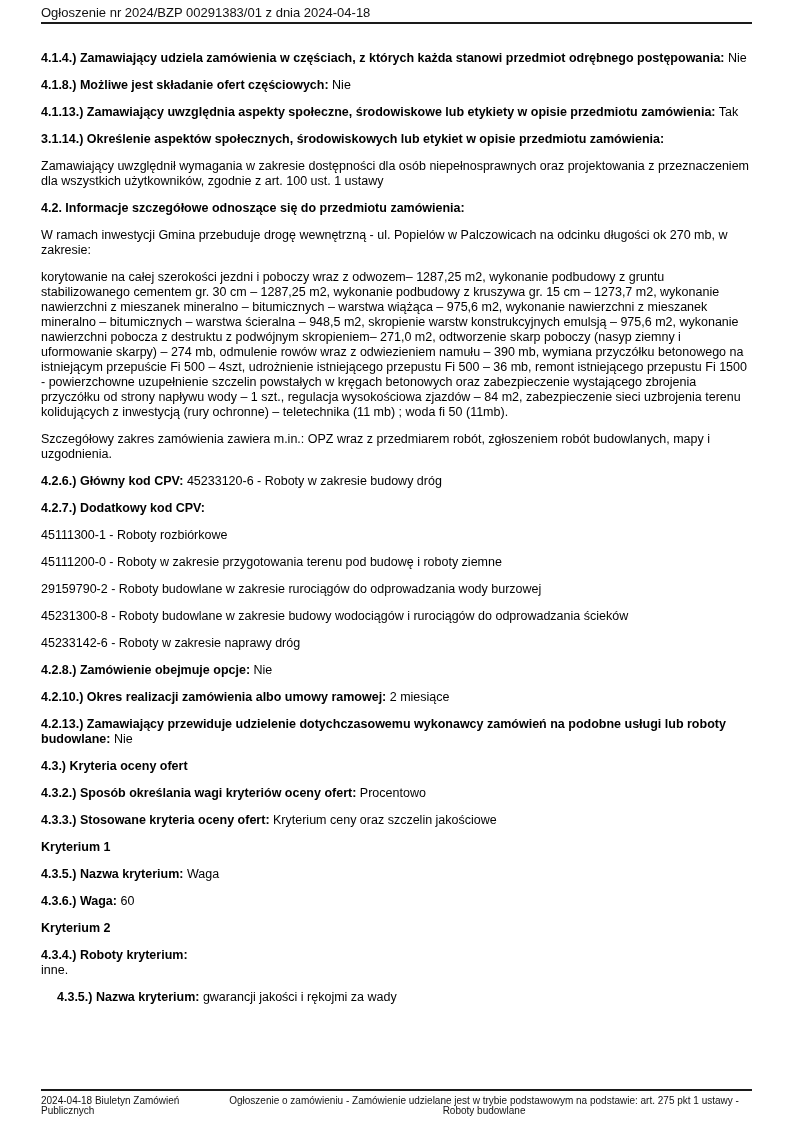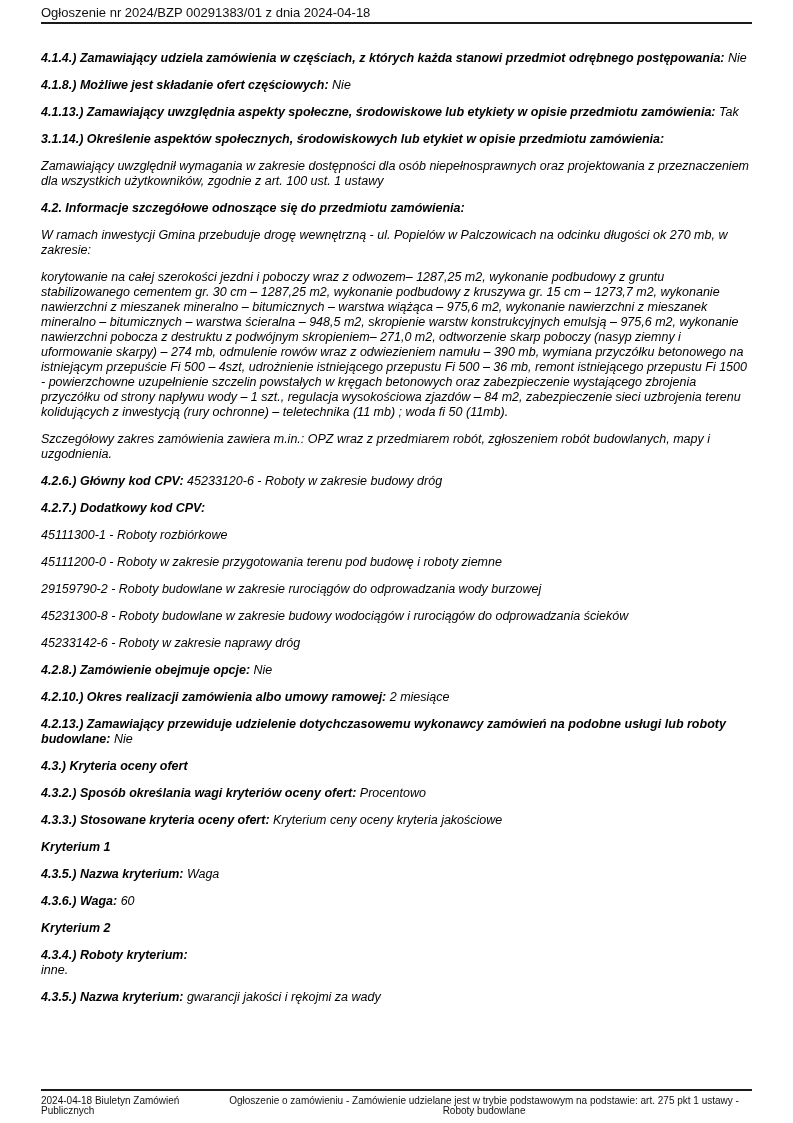--- a/index.html
+++ b/index.html
@@ -10,22 +10,22 @@
     color: #000000;
     font-family: "Liberation Sans", sans-serif;
     position: relative;
     overflow: hidden;
   }
   .page { position: absolute; inset: 0; background: #fff; }
   .content { padding: 0 41px; }
   .doc-header { padding-top: 7px; font-size: 13px; line-height: 11px; color: #111; }
   .rule { height: 2px; background: #1a1a1a; margin-top: 4px; }
   .doc-body { padding-top: 27px; font-size: 12.5px; line-height: 15px; }
-  .it { margin: 0 0 12px 0; font-style: italic; }
-  .it:last-child { margin-bottom: 0; }
+  .it { margin: 0 0 12px 0; }
+  .it:last-child { margin-bottom: 0; margin-left: 16px; }
   strong { font-weight: bold; }
   .blk { display: block; }
   .doc-footer { position: absolute; left: 41px; right: 41px; bottom: 7px; }
   .footer-rule { height: 2px; background: #1a1a1a; margin-bottom: 5px; }
   .footer-row { display: flex; justify-content: space-between; font-size: 10px; line-height: 10px; color: #111; }
   .footer-row .fl { text-align: left; }
   .footer-row .fr { text-align: center; }
 </style>
 </head>
 <body>
@@ -73,21 +73,21 @@
 
       <p class="it"><strong>4.2.10.) Okres realizacji zamówienia albo umowy ramowej:</strong><span> 2 miesiące</span></p>
 
 
       <p class="it"><strong>4.2.13.) Zamawiający przewiduje udzielenie dotychczasowemu wykonawcy zamówień na podobne usługi lub roboty budowlane:</strong><span> Nie</span></p>
 
       <p class="it"><strong>4.3.) Kryteria oceny ofert</strong></p>
 
       <p class="it"><strong>4.3.2.) Sposób określania wagi kryteriów oceny ofert:</strong><span> Procentowo</span></p>
 
-      <p class="it"><strong>4.3.3.) Stosowane kryteria oceny ofert:</strong><span> Kryterium ceny oceny kryteria jakościowe</span></p>
+      <p class="it"><strong>4.3.3.) Stosowane kryteria oceny ofert:</strong><span> Kryterium ceny oraz szczelin jakościowe</span></p>
 
       <p class="it"><strong>Kryterium 1</strong></p>
 
       <p class="it"><strong>4.3.5.) Nazwa kryterium:</strong><span> Waga</span></p>
 
       <p class="it"><strong>4.3.6.) Waga:</strong><span> 60</span></p>
 
       <p class="it"><strong>Kryterium 2</strong></p>
 
       <p class="it">

